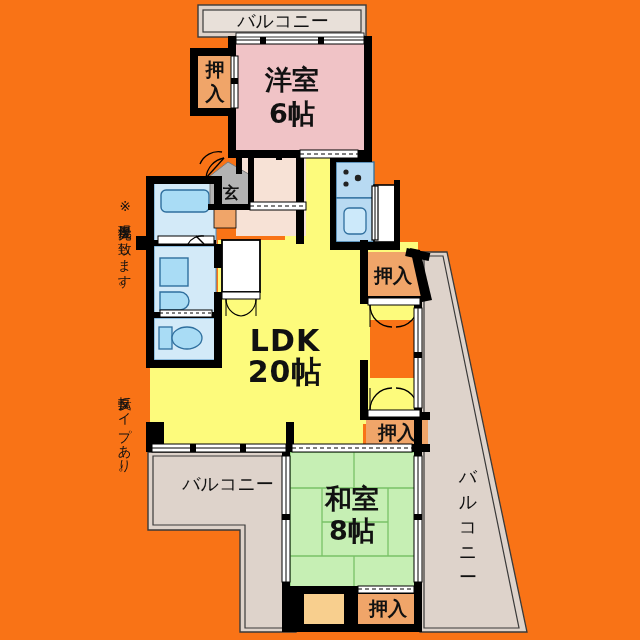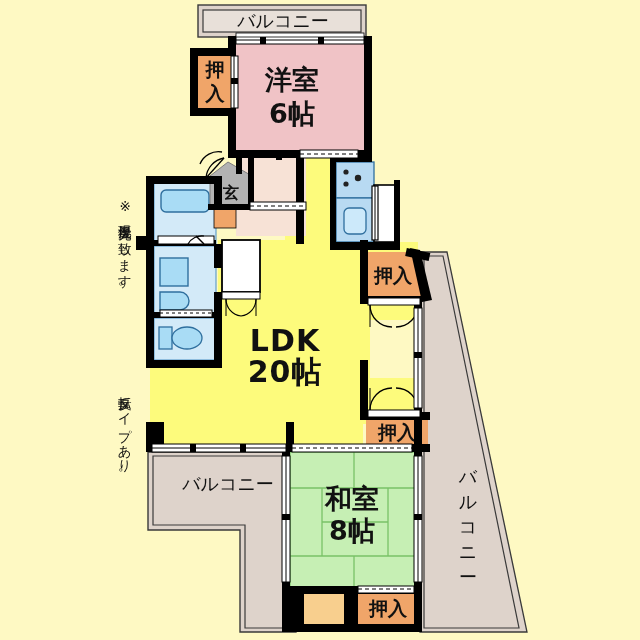--- a/index.html
+++ b/index.html
@@ -10,21 +10,21 @@
   body {
     width: 640px;
     height: 640px;
     overflow: hidden;
     font-family: "DejaVu Sans", "Liberation Sans", sans-serif;
   }
   #floorplan-root {
     position: relative;
     width: 640px;
     height: 640px;
-    background: #fef9c3;
+    background: #f97316;
   }
   svg#plan {
     display: block;
     width: 640px;
     height: 640px;
   }
   .rm-label {
     font-family: "DejaVu Sans", "Liberation Sans", sans-serif;
     fill: #111111;
     text-anchor: middle;

